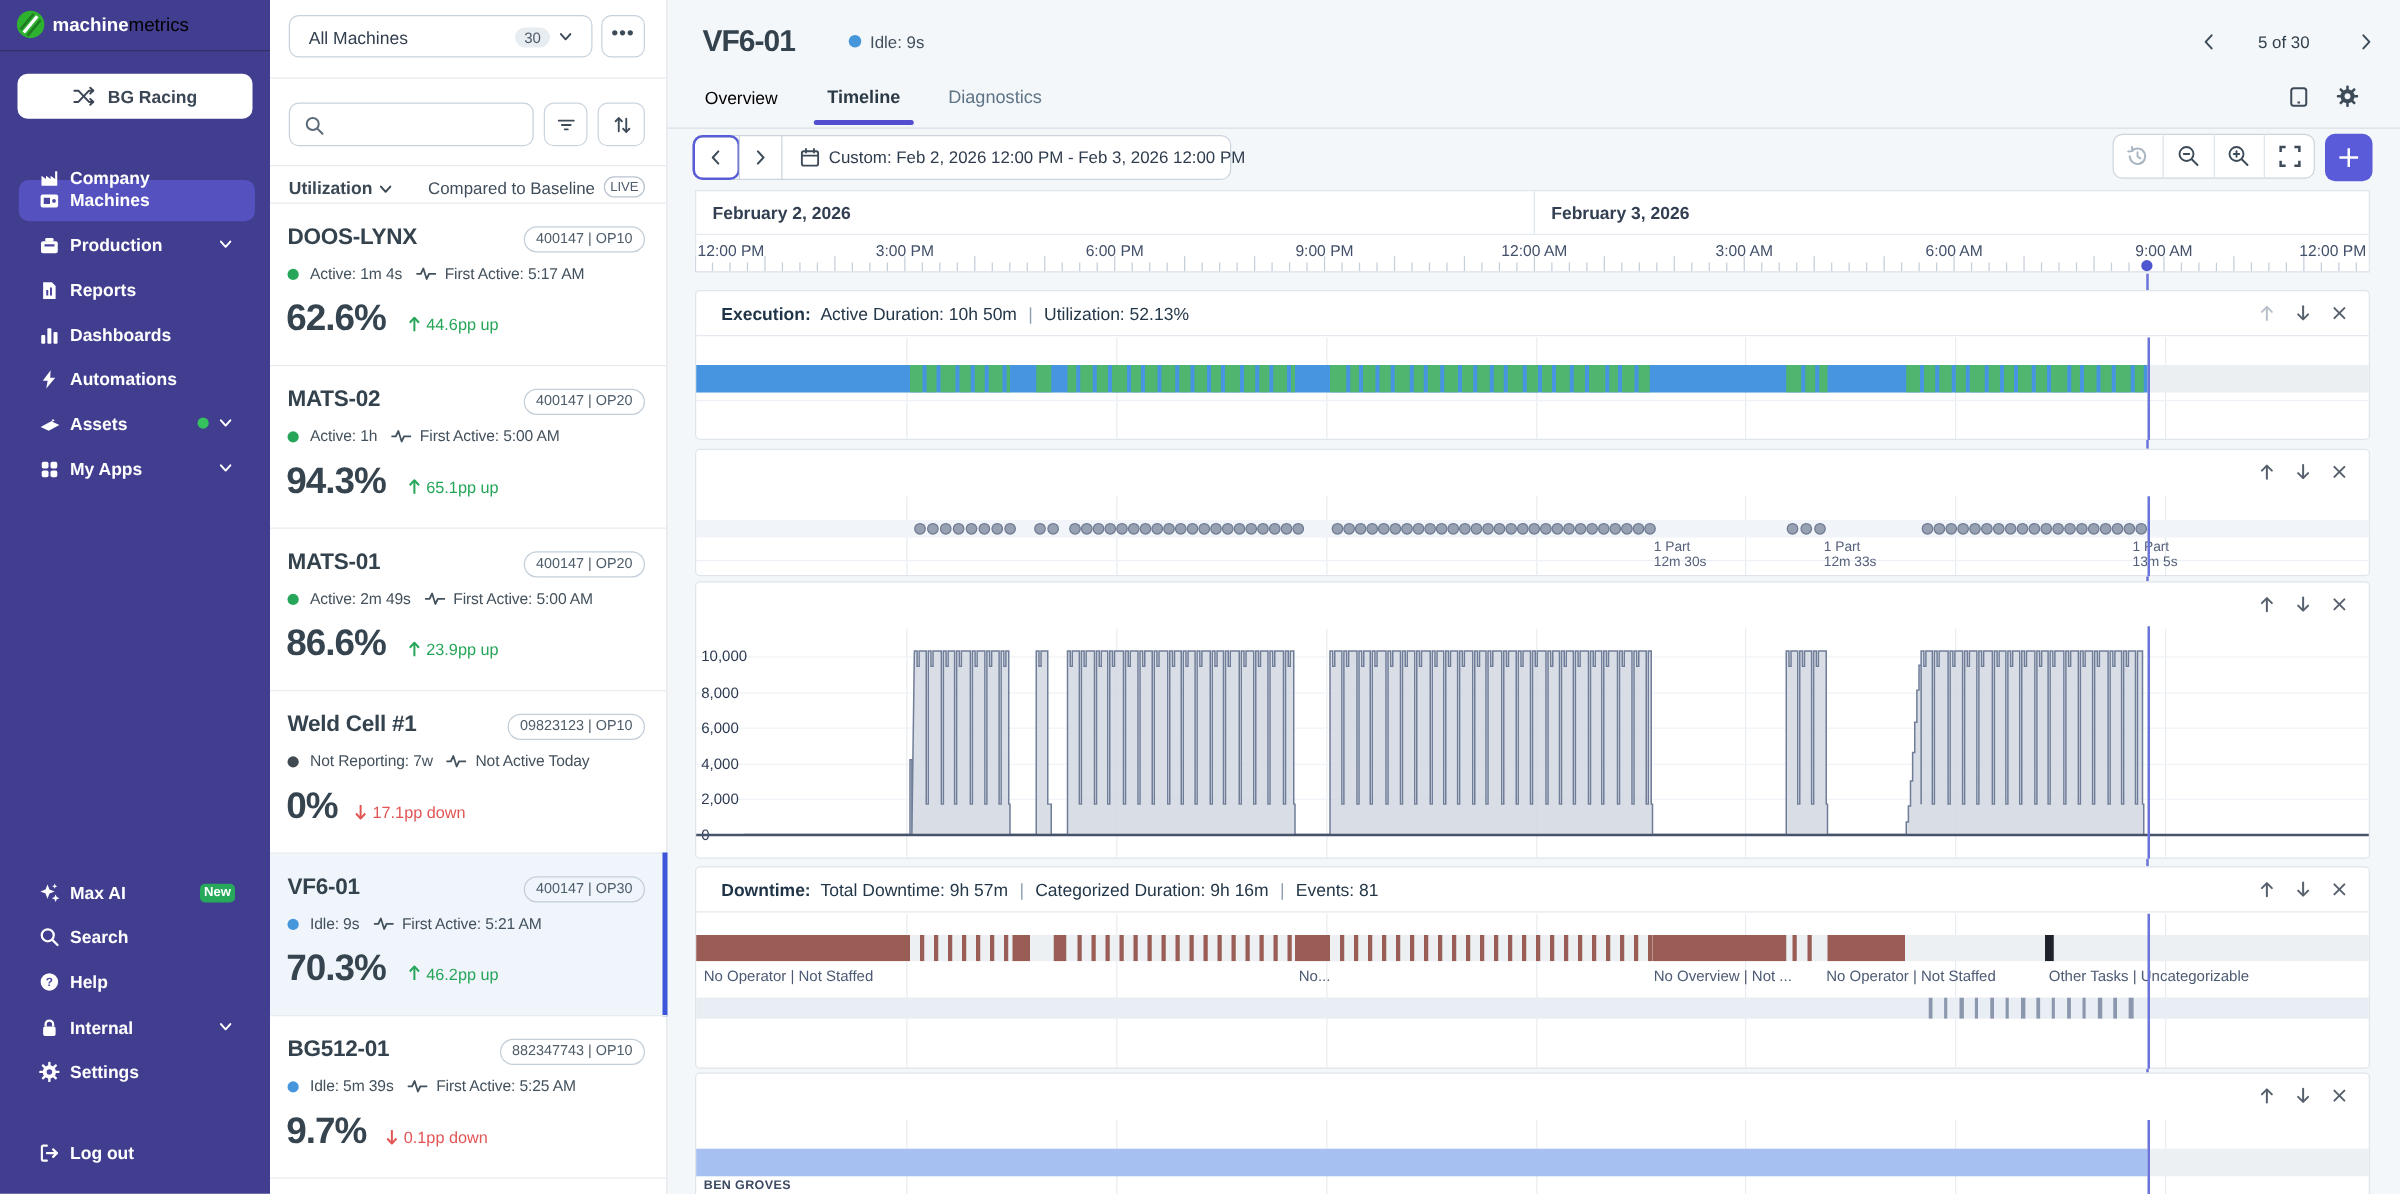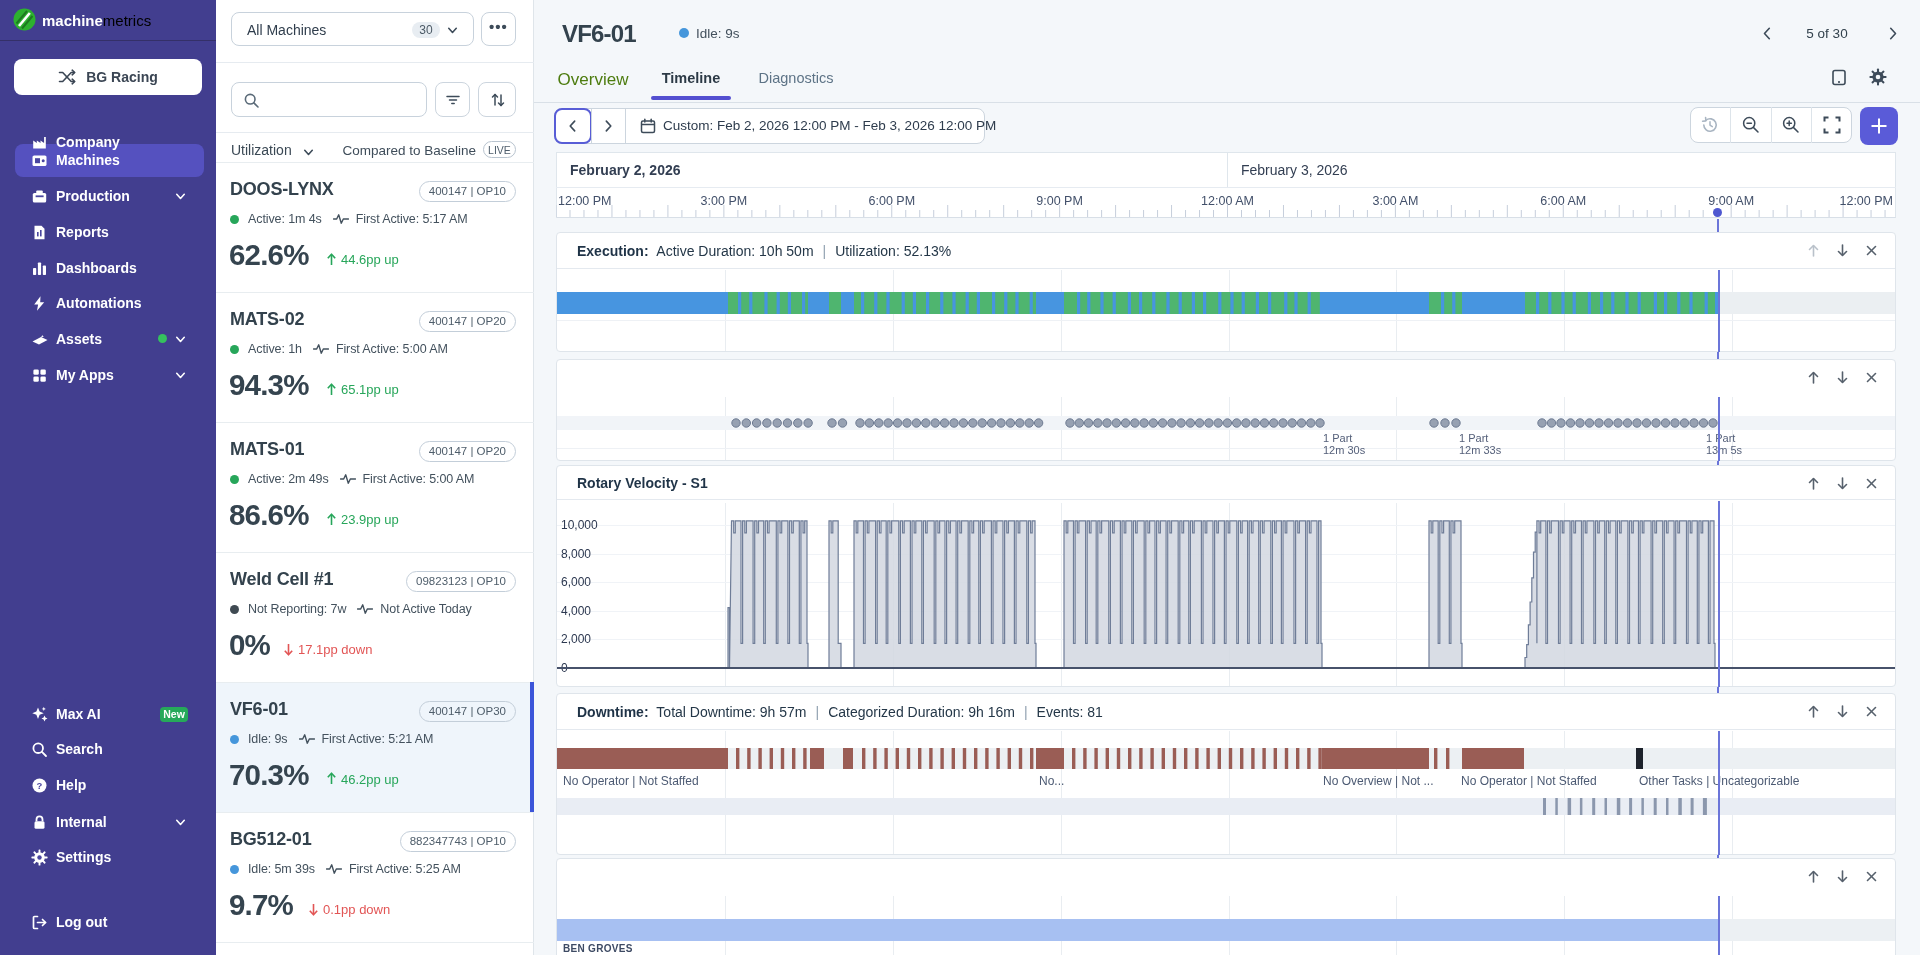--- a/index.html
+++ b/index.html
@@ -198,21 +198,21 @@
   </div>
 <div class="btn" style="left:478px;top:82px;width:38px;height:35px">
     <div class="a" style="left:11px;top:9px"><svg width="16" height="16" viewBox="0 0 16 16">
         <line x1="5" y1="2.5" x2="5" y2="13" stroke="#3d4b59" stroke-width="1.5" stroke-linecap="round"></line>
         <path d="M2.5,5 L5,2.5 L7.5,5" stroke="#3d4b59" stroke-width="1.5" fill="none" stroke-linecap="round" stroke-linejoin="round"></path>
         <line x1="11" y1="3" x2="11" y2="13.5" stroke="#3d4b59" stroke-width="1.5" stroke-linecap="round"></line>
         <path d="M8.5,11 L11,13.5 L13.5,11" stroke="#3d4b59" stroke-width="1.5" fill="none" stroke-linecap="round" stroke-linejoin="round"></path>
       </svg></div>
   </div>
 <div class="a" style="left:216px;top:132px;width:318px;height:1px;background:#e6ebf0"></div>
-<div class="a" style="left:231px;top:142px;font-size:14px;color:#3a4854;font-weight:400">Utilization</div>
+<div class="a" style="left:231px;top:142px;font-size:14px;color:#3a4854;font-weight:700">Utilization</div>
 <div class="a" style="left:302px;top:145px"><svg width="13" height="13" viewBox="0 0 13 13">
       <path d="M2.73,4.29 L6.5,8.450000000000001 L10.27,4.29" stroke="#3d4b59" stroke-width="1.6" fill="none" stroke-linecap="round" stroke-linejoin="round"></path>
     </svg></div>
 <div class="a" style="right:1444px;top:143px;font-size:13.5px;color:#3f4d5a">Compared to Baseline</div>
 <div class="a" style="left:483px;top:141px;width:33px;height:17px;border:1px solid #b9c4cf;border-radius:9px;font-size:10.5px;color:#4e5d6b;text-align:center;line-height:16px">LIVE</div>
 <div class="mc" style="top:162px;">
     <div class="mtitle">DOOS-LYNX</div>
     <div class="mpill">400147 | OP10</div>
     <div class="mmeta"><span class="dot" style="width:9px;height:9px;background:#27a65a;margin-right:9px"></span>Active: 1m 4s<span style="margin:0 7px 0 11px;display:flex">
         <svg width="16" height="12" viewBox="0 0 16 12">
@@ -318,21 +318,21 @@
 <div class="a" style="left:562px;top:20px;font-size:24px;font-weight:700;color:#33424d;letter-spacing:-0.8px">VF6-01</div>
 <div class="a dot" style="left:679px;top:28px;width:10px;height:10px;background:#4596db"></div>
 <div class="a" style="left:696px;top:26px;font-size:13.5px;color:#42505c">Idle: 9s</div>
 <div class="a" style="left:1760px;top:26px"><svg width="15" height="15" viewBox="0 0 15 15">
       <path d="M9.3,2.25 L4.5,7.5 L9.3,12.75" stroke="#3d4b59" stroke-width="1.6" fill="none" stroke-linecap="round" stroke-linejoin="round"></path>
     </svg></div>
 <div class="a" style="left:1827px;top:26px;font-size:13.5px;color:#33424d;transform:translateX(-50%)">5 of 30</div>
 <div class="a" style="left:1885px;top:26px"><svg width="15" height="15" viewBox="0 0 15 15">
       <path d="M5.7,2.25 L10.5,7.5 L5.7,12.75" stroke="#3d4b59" stroke-width="1.6" fill="none" stroke-linecap="round" stroke-linejoin="round"></path>
     </svg></div>
-<div class="a" style="left:593px;top:70px;font-size:17px;color:#4d7c0f;transform:translateX(-50%)">Overview</div>
+<div class="a" style="left:593px;top:70px;font-size:14px;color:#000000;transform:translateX(-50%)">Overview</div>
 <div class="a" style="left:691px;top:70px;font-size:14.5px;font-weight:700;color:#2c3a46;transform:translateX(-50%)">Timeline</div>
 <div class="a" style="left:796px;top:70px;font-size:14.5px;color:#5d7386;transform:translateX(-50%)">Diagnostics</div>
 <div class="a" style="left:651px;top:96px;width:80px;height:3.5px;background:#534fd0;border-radius:2px"></div>
 <div class="a" style="left:534px;top:102px;width:1386px;height:1px;background:#d9e0e7"></div>
 <div class="a" style="left:1831px;top:69px"><svg width="16" height="17" viewBox="0 0 16 17">
       <rect x="2" y="1.5" width="12" height="14" rx="2" stroke="#3d4b59" stroke-width="1.6" fill="none"></rect>
       <rect x="7" y="12.2" width="2" height="1.6" fill="#3d4b59"></rect>
     </svg></div>
 <div class="a" style="left:1869px;top:68px"><svg width="18" height="18" viewBox="0 0 17 17">
       <rect x="7.55" y="0.4" width="1.9" height="4" rx="0.7" fill="#3d4b59" transform="rotate(0 8.5 8.5)"></rect>
@@ -393,21 +393,21 @@
     </svg></div>
 <div class="a" style="left:1860px;top:107px;width:38px;height:38px;background:#5a5bd8;border-radius:8px"></div>
 <div class="a" style="left:1870px;top:117px"><svg width="18" height="18" viewBox="0 0 18 18">
       <line x1="9" y1="1.5" x2="9" y2="16.5" stroke="#fff" stroke-width="2"></line>
       <line x1="1.5" y1="9" x2="16.5" y2="9" stroke="#fff" stroke-width="2"></line>
     </svg></div>
 <div class="a" style="left:556px;top:152px;width:1340px;height:66px;background:#fff;border:1px solid #dfe6ec;border-bottom:1px solid #d8dfe7"></div>
 <div class="a" style="left:556px;top:187px;width:1340px;height:1px;background:#e6ebf1"></div>
 <div class="a" style="left:570px;top:162px;font-size:14px;font-weight:600;color:#323e52">February 2, 2026</div>
 <div class="a" style="left:1227px;top:152px;width:1px;height:35px;background:#dfe6ec"></div>
-<div class="a" style="left:1241px;top:162px;font-size:14px;font-weight:400;color:#323e52">February 3, 2026</div>
+<div class="a" style="left:1241px;top:162px;font-size:14px;font-weight:700;color:#323e52">February 3, 2026</div>
 <div class="a" style="left:558px;top:194px;font-size:12.5px;color:#42506a">12:00 PM</div>
 <div class="tlbl" style="left:723.9px">3:00 PM</div>
 <div class="tlbl" style="left:891.8px">6:00 PM</div>
 <div class="tlbl" style="left:1059.6px">9:00 PM</div>
 <div class="tlbl" style="left:1227.5px">12:00 AM</div>
 <div class="tlbl" style="left:1395.4px">3:00 AM</div>
 <div class="tlbl" style="left:1563.3px">6:00 AM</div>
 <div class="tlbl" style="left:1731.2px">9:00 AM</div>
 <div class="a" style="left:1893px;top:194px;font-size:12.5px;color:#42506a;transform:translateX(-100%);white-space:nowrap">12:00 PM</div>
 <div class="a" style="left:556px;top:204px"><svg width="1341" height="14" viewBox="0 0 1341 14">
@@ -710,21 +710,20 @@
         <circle cx="1137.0" cy="7" r="4.2" fill="#97a1b2" stroke="#6e7b92" stroke-width="1"></circle>
         <circle cx="1146.5" cy="7" r="4.2" fill="#97a1b2" stroke="#6e7b92" stroke-width="1"></circle>
         <circle cx="1156.0" cy="7" r="4.2" fill="#97a1b2" stroke="#6e7b92" stroke-width="1"></circle>
       </svg></div>
     <div class="a" style="left:766px;top:72px;font-size:11px;color:#55607a;line-height:12px">1 Part<br>12m 30s</div>
     <div class="a" style="left:902px;top:72px;font-size:11px;color:#55607a;line-height:12px">1 Part<br>12m 33s</div>
     <div class="a" style="left:1149px;top:72px;font-size:11px;color:#55607a;line-height:12px">1 Part<br>13m 5s</div>
     <div class="a" style="left:1160.5px;top:37px;width:2px;height:64px;background:#6b75d9"></div>
   </div>
 <div class="card" style="top:465px;height:222px">
-    <div class="chead" style="height:34px;line-height:34px"><b>Rotary Velocity - S1</b></div>
     <div class="cicons">
       <svg width="15" height="15" viewBox="0 0 15 15">
         <line x1="7.5" y1="13" x2="7.5" y2="3" stroke="#56606c" stroke-width="1.6" stroke-linecap="round"></line>
         <path d="M3.5,6.5 L7.5,2.5 L11.5,6.5" stroke="#56606c" stroke-width="1.6" fill="none" stroke-linecap="round" stroke-linejoin="round"></path>
       </svg>
       <svg width="15" height="15" viewBox="0 0 15 15">
         <line x1="7.5" y1="2" x2="7.5" y2="12" stroke="#56606c" stroke-width="1.6" stroke-linecap="round"></line>
         <path d="M3.5,8.5 L7.5,12.5 L11.5,8.5" stroke="#56606c" stroke-width="1.6" fill="none" stroke-linecap="round" stroke-linejoin="round"></path>
       </svg>
       <svg width="15" height="15" viewBox="0 0 15 15">

